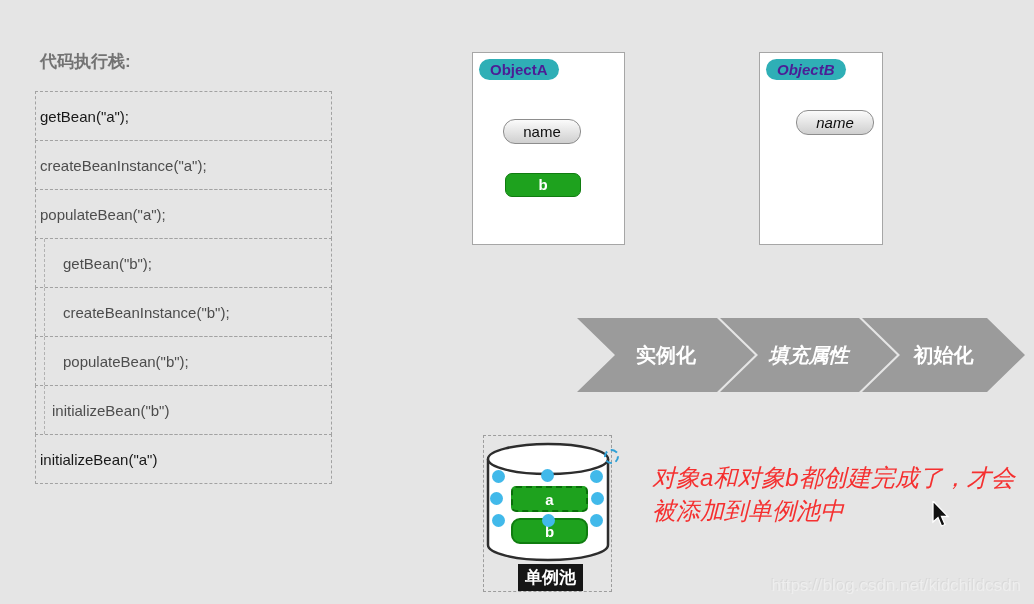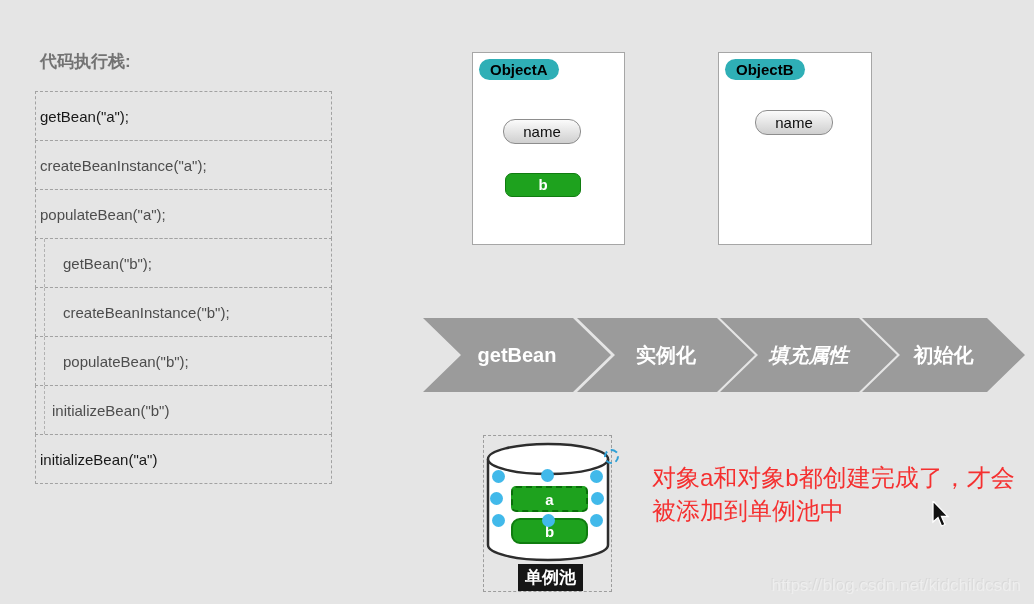--- a/index.html
+++ b/index.html
@@ -22,23 +22,23 @@
   .frame.l1 { padding-left:16px; }
   .frame.l2 { padding-left:27px; }
   .frame.nested::before {
     content:""; position:absolute; left:8px; top:0; bottom:0;
     border-left:1px dashed #b2b2b2;
   }
 
   
   .obj { position:absolute; background:#ffffff; border:1px solid #a6a6a6; }
   .obj-a { left:472px; top:52px; width:153px; height:193px; }
-  .obj-b { left:718px; top:52px; width:154px; height:193px; }
+  .obj-b { left:759px; top:52px; width:124px; height:193px;font-style:italic; }
   .obj-tag {
-    position:absolute; left:6px; top:6px; background:#2fafb6; color:#000000;
+    position:absolute; left:6px; top:6px; background:#2fafb6; color:#4c1d95;
     font-weight:bold; font-size:15px; padding:2px 11px; border-radius:11px;
   }
   .pill { position:absolute; text-align:center; font-size:15px; }
   .pill.gray {
     background:linear-gradient(#fbfbfb,#cfcfcf); border:1px solid #8d8d8d;
     border-radius:12px; color:#0d0d0d; height:25px; line-height:23px;
   }
   .pill.green {
     background:#1ea21e; border:1px solid #107c10; border-radius:7px;
     color:#fff; font-weight:bold; height:24px; line-height:22px;
@@ -66,21 +66,21 @@
   .bean-a { left:511px; top:486px; border:2px dashed #0a6e0a; border-radius:5px; }
   .bean-b { left:511px; top:518px; border:2px solid #0f7d0f; border-radius:9px; }
   .dot { position:absolute; width:13px; height:13px; border-radius:50%; background:#41b9ea; }
   .d1 { left:492px; top:470px; } .d2 { left:541px; top:469px; } .d3 { left:590px; top:470px; }
   .d4 { left:490px; top:492px; } .d5 { left:591px; top:492px; }
   .d6 { left:492px; top:514px; } .d7 { left:542px; top:514px; } .d8 { left:590px; top:514px; }
   .rotate-handle { position:absolute; left:604px; top:449px; width:15px; height:15px; border:2px dashed #2fa0d6; border-radius:50%; }
   .pool-label { position:absolute; left:518px; top:564px; background:#161616; color:#ffffff; font-size:17px; padding:2px 7px;font-weight:bold; }
 
   
-  .note { position:absolute; left:652px; top:461px; color:#f53030; font-size:24px; line-height:33px; }
+  .note { position:absolute; left:652px; top:461px; color:#f53030; font-size:24px; line-height:33px;font-style:italic; }
 
   
   .wm {
     position:absolute; right:13px; bottom:8px; font-size:17px;
     color:#eeeeee; text-shadow:-1px -1px 0 #d9d9d9;
   }
 
   
   .cursor { position:absolute; left:932px; top:501px; }
 </style>
@@ -105,21 +105,20 @@
     <div class="obj-tag">ObjectA</div>
     <div class="pill gray f-name">name</div>
     <div class="pill green f-b">b</div>
   </div>
 
   <div class="obj obj-b">
     <div class="obj-tag">ObjectB</div>
     <div class="pill gray f-name">name</div>
   </div>
 
-  <div class="chev chev-1">getBean</div>
   <div class="chev chev-2">实例化</div>
   <div class="chev chev-3">填充属性</div>
   <div class="chev chev-4">初始化</div>
 
   <div class="pool-select"></div>
   <svg class="cyl" viewBox="0 0 130 130" width="130" height="130">
     <path d="M5 21 L5 107 A60 15 0 0 0 125 107 L125 21" fill="#ffffff" stroke="#2d2d2d" stroke-width="2.5"></path>
     <ellipse cx="65" cy="21" rx="60" ry="15" fill="#ffffff" stroke="#2d2d2d" stroke-width="2.5"></ellipse>
   </svg>
   <div class="bean bean-a">a</div>

